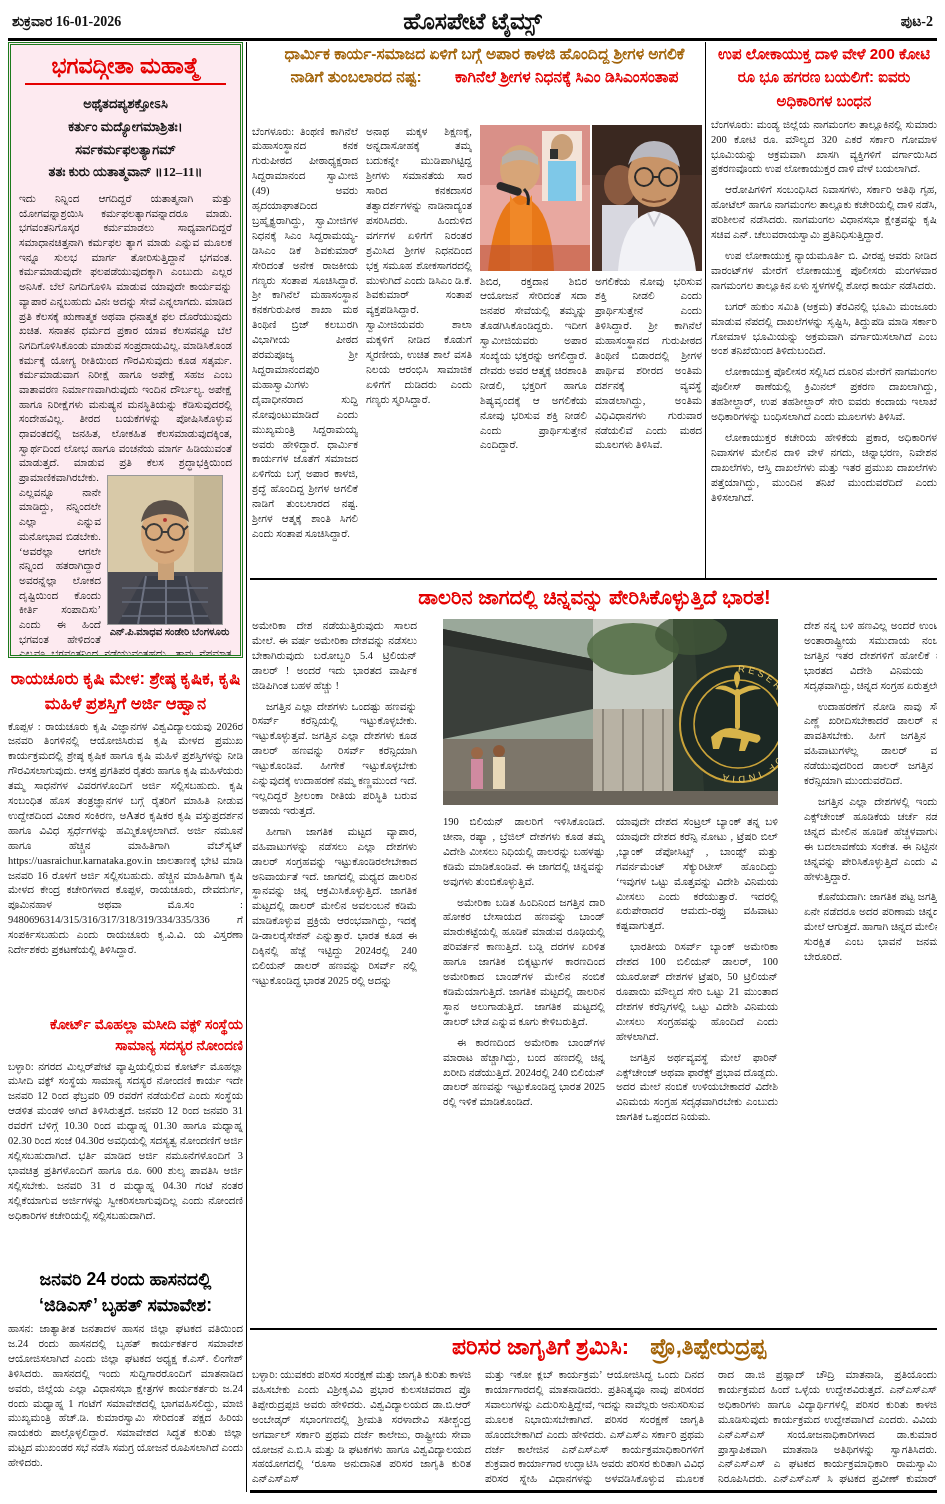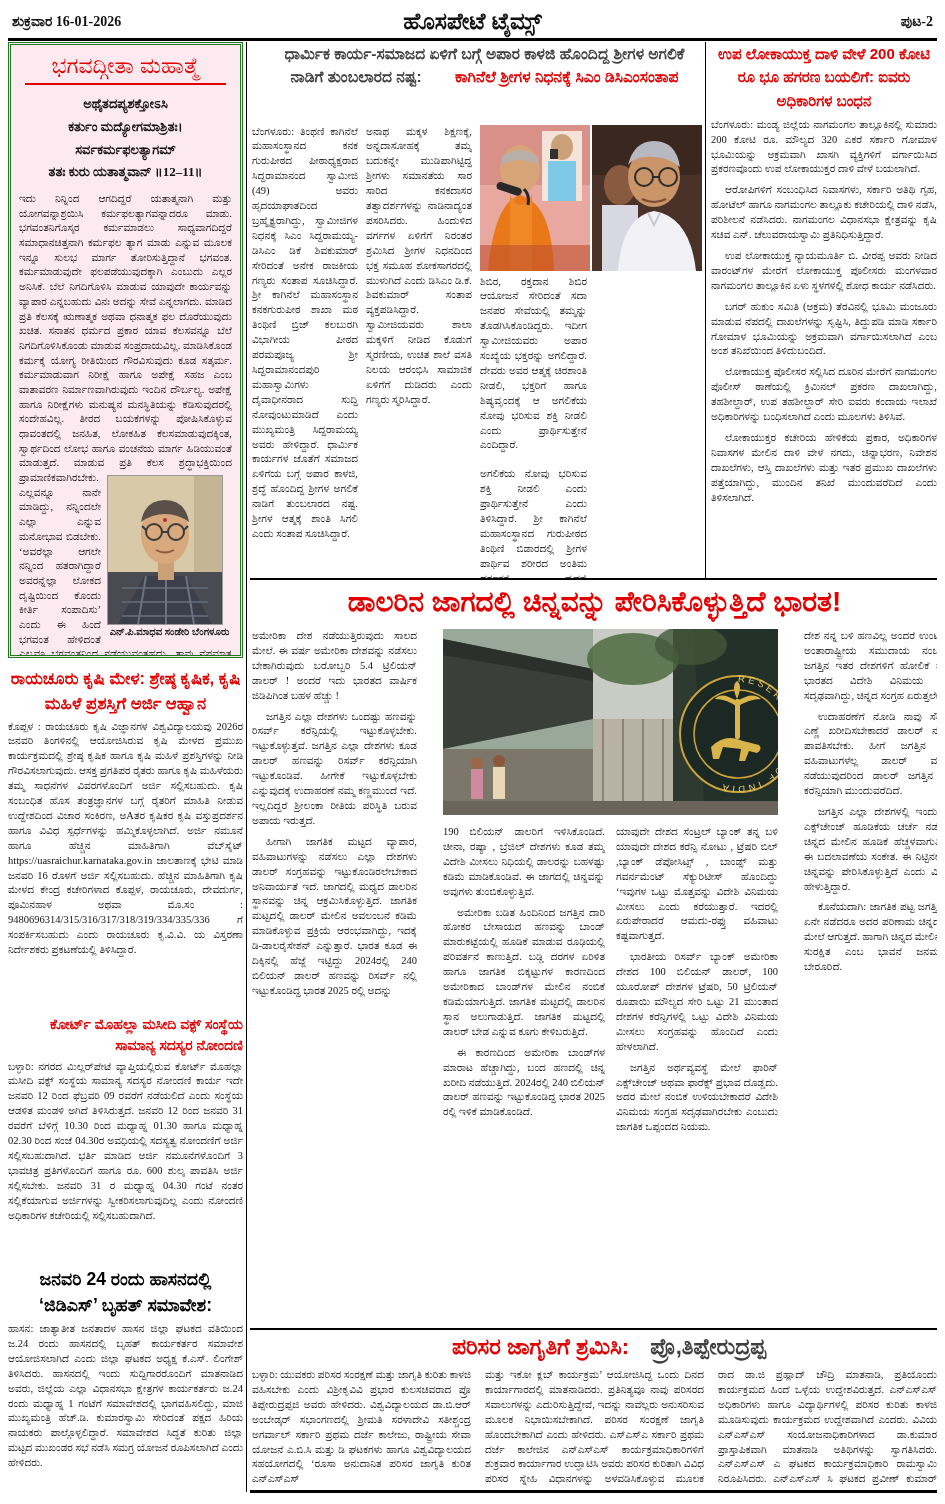--- a/index.html
+++ b/index.html
@@ -20,55 +20,55 @@
   #h-par{left:250px;top:1328px;width:687px;}
   #h-bot{left:250px;top:1490px;width:687px;border-top-width:3px;}
   
   .coltext{font-size:10.5px;line-height:1.42;text-align:justify;overflow:hidden;}
   .coltext p{margin:0 0 6px;text-indent:14px;}
   .coltext p.nofirst{text-indent:0;}
   
   #leftcol{position:absolute;left:8px;top:42px;width:235px;height:1456px;overflow:hidden;}
   #gita-box{box-sizing:border-box;height:616px;background:#fdeaf0;border:3px double #1c7a1c;
             padding:6px 8px;overflow:hidden;}
-  #gita-title{text-align:center;font-size:22px;font-weight:normal;color:#e40000;
+  #gita-title{text-align:center;font-size:22px;font-weight:bold;color:#e40000;
               font-family:"Liberation Sans","DejaVu Sans",sans-serif;
               border-bottom:2px solid #e40000;padding-bottom:4px;margin:2px 6px 8px;}
   .verse{text-align:center;font-size:13px;font-weight:bold;line-height:1.75;}
   #gita-body{font-size:10.5px;line-height:1.4;text-align:justify;margin-top:8px;}
   #author-photo-wrap{float:right;width:125px;margin:4px 0 2px 6px;text-align:center;}
   #author-photo-wrap svg{display:block;border:1px solid #999;}
   .author-cap{font-size:10px;font-weight:bold;color:#222;line-height:1.3;margin-top:2px;}
   .left-head-red{color:#e40000;font-weight:bold;text-align:center;font-size:16.5px;line-height:1.5;
                  font-family:"Liberation Sans","DejaVu Sans",sans-serif;margin:8px 0 4px;}
   .left-head-red.small{font-size:14px;text-align:right;}
   .left-head-black{color:#000;font-weight:bold;text-align:center;font-size:17.5px;line-height:1.5;
                  font-family:"Liberation Sans","DejaVu Sans",sans-serif;margin:8px 0 4px;}
   #krishi-body{height:286px;}
   #wakf-body{height:198px;}
   #jds-body{height:150px;}
   
   #centertop{position:absolute;left:252px;top:42px;width:450px;height:536px;overflow:hidden;}
   .head2{line-height:1.5;text-align:center;font-weight:bold;font-size:15.5px;
          font-family:"Liberation Sans","DejaVu Sans",sans-serif;margin-bottom:6px;}
-  .blue{color:#404040;margin-left:15px;} .red{color:#e40000;margin-left:29px;}
+  .blue{color:#a16207;margin-left:15px;} .red{color:#e40000;margin-left:29px;}
   #center-cols{display:flex;gap:8px;height:452px;margin-top:36px;}
   .ncol{width:106px;flex:0 0 auto;}
   #center-wrap{width:222px;flex:0 0 auto;}
   #photos-row{display:flex;gap:2px;margin-bottom:4px;}
   #photos-row svg{display:block;}
-  #center-sub{display:flex;gap:8px;height:300px;flex-direction:column;}
+  #center-sub{display:flex;gap:8px;height:300px;}
   .ncol2{width:107px;flex:0 0 auto;}
   
   #righttop{position:absolute;left:711px;top:42px;width:226px;height:536px;overflow:hidden;}
   #lok-head{color:#e40000;font-weight:bold;text-align:center;font-size:15px;line-height:1.55;
             font-family:"Liberation Sans","DejaVu Sans",sans-serif;margin-bottom:6px;}
   
   #gold{position:absolute;left:252px;top:582px;width:685px;height:744px;overflow:hidden;}
-  #gold-head{color:#e40000;font-weight:bold;text-align:center;font-size:28px;
+  #gold-head{color:#e40000;font-weight:bold;text-align:center;font-size:20px;
              font-family:"Liberation Sans","DejaVu Sans",sans-serif;margin:4px 0 10px;}
   #gold-cols{display:flex;gap:26px;height:676px;}
   .gcol{width:165px;flex:0 0 auto;}
   #gold-wrap{width:335px;flex:0 0 auto;}
   #rbi-photo{margin-bottom:6px;}
   #gold-sub{display:flex;gap:11px;height:470px;}
   .gcol2{width:162px;flex:0 0 auto;}
   
   #parisara{position:absolute;left:252px;top:1332px;width:685px;height:156px;overflow:hidden;}
   #par-head{text-align:center;font-weight:bold;font-size:22px;

